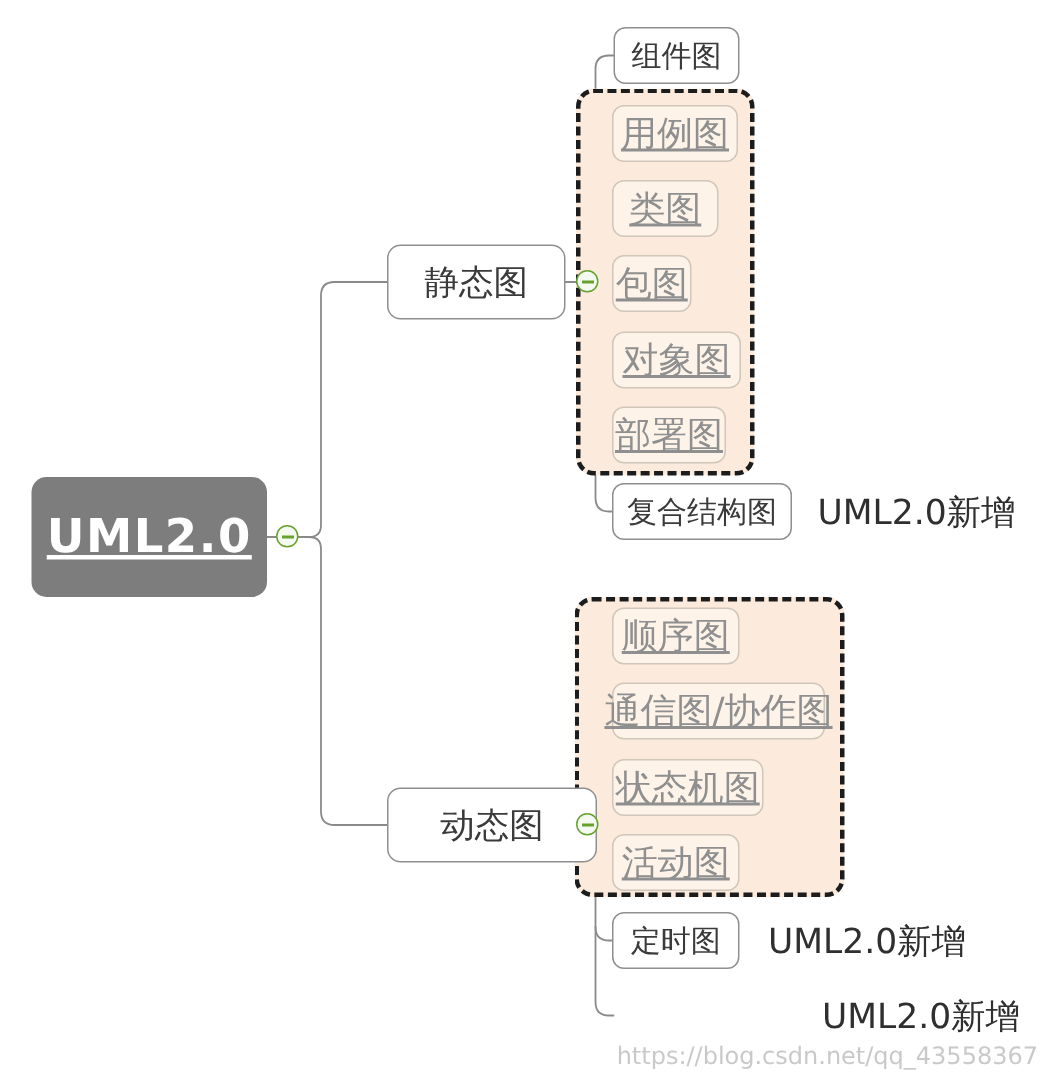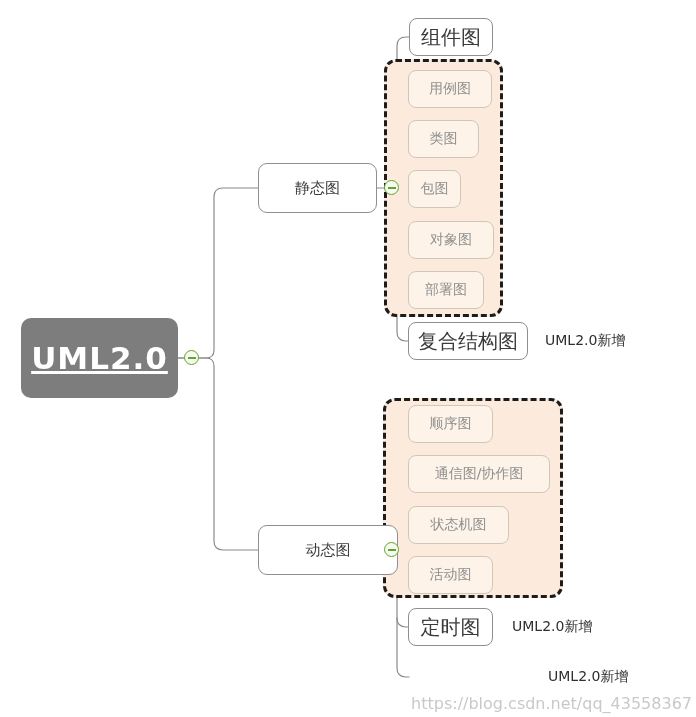--- a/index.html
+++ b/index.html
@@ -12,30 +12,30 @@
   }
   *{margin:0;padding:0;box-sizing:border-box;}
   html,body{background:#ffffff;}
   body{font-family:"DejaVu Sans","Liberation Sans",sans-serif;}
   .canvas{position:relative;width:696px;height:717px;background:#ffffff;overflow:hidden;}
   .connectors{position:absolute;left:0;top:0;pointer-events:none;}
   .connectors path{fill:none;stroke:var(--connector);stroke-width:1.2;stroke-linecap:round;}
   .node{position:absolute;display:flex;align-items:center;justify-content:center;
         background:#ffffff;border:1px solid var(--node-border);border-radius:8px;
         color:var(--node-text);font-size:20px;white-space:nowrap;cursor:default;}
-  .node.big{font-size:15px;border-radius:9px;}
+  .node.big{font-size:23px;border-radius:9px;}
   .node.root-node{background:var(--root-bg);border:none;border-radius:10px;
         color:var(--root-text);font-size:31px;font-weight:bold;letter-spacing:1px;text-decoration:underline;}
   .group{position:absolute;background:var(--group-bg);border:3px dashed var(--group-border);
         border-radius:12px;}
   .item{position:absolute;display:flex;align-items:center;justify-content:center;
         background:var(--item-bg);border:1px solid var(--item-border);border-radius:8px;
-        color:var(--item-text);font-size:14px;white-space:nowrap;}
+        color:var(--item-text);font-size:24px;white-space:nowrap;text-decoration:underline;}
   .note{position:absolute;display:flex;align-items:center;color:var(--note-text);
-        font-size:14px;white-space:nowrap;}
+        font-size:23px;white-space:nowrap;}
   .collapse-btn{position:absolute;width:15px;height:15px;border-radius:50%;
         background:#f5faf0;border:1.5px solid var(--green);
         display:flex;align-items:center;justify-content:center;cursor:pointer;}
   .collapse-btn .minus{display:block;width:8px;height:0;border-top:2px solid var(--green);}
   .watermark{position:absolute;right:4px;top:694px;font-size:16px;color:var(--watermark-text);
         white-space:nowrap;}
 </style>
 </head>
 <body>
 

